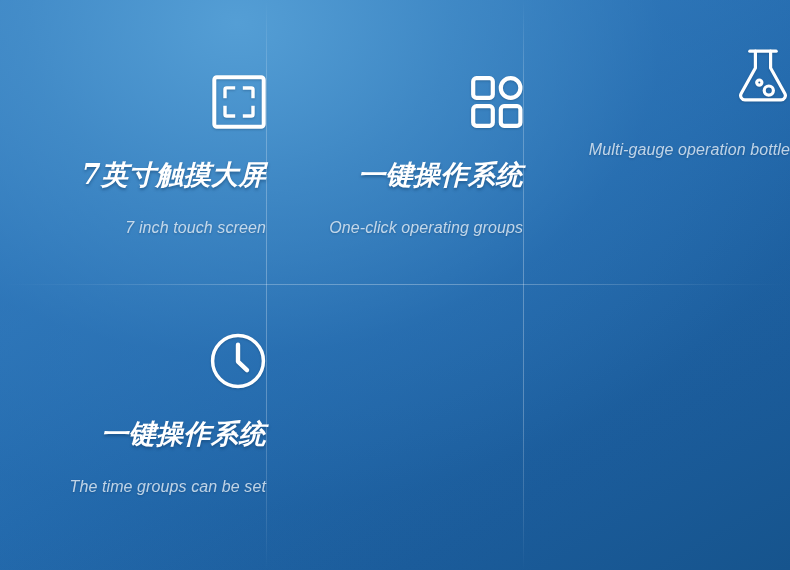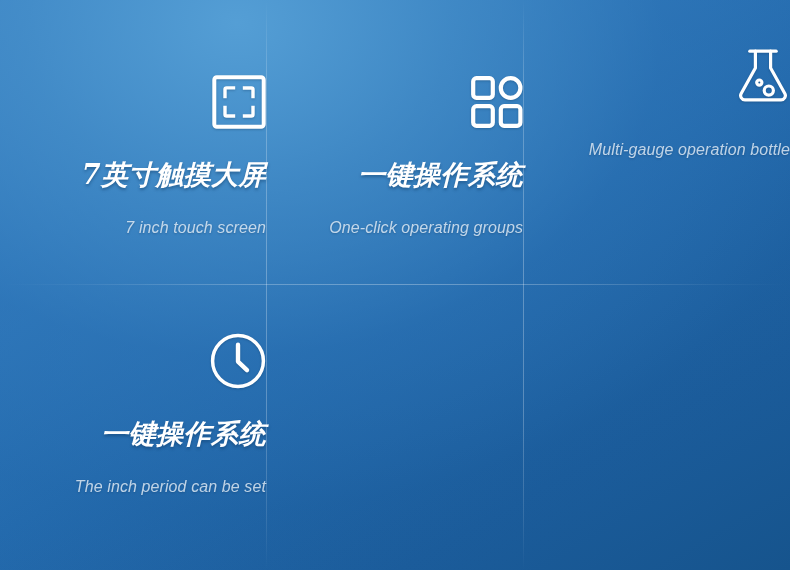--- a/index.html
+++ b/index.html
@@ -165,21 +165,21 @@
 
 
     <div class="cell row-2">
       <div class="icon-wrap">
         <svg width="56" height="56" viewBox="0 0 56 56" aria-hidden="true">
           <circle cx="28" cy="28" r="25.4" fill="none" stroke="#ffffff" stroke-width="3.5"></circle>
           <path d="M28 11.8 V28.6 L37.0 37.2" fill="none" stroke="#ffffff" stroke-width="4.4" stroke-linecap="round" stroke-linejoin="round"></path>
         </svg>
       </div>
       <div class="title">一键操作系统</div>
-      <div class="subtitle">The inch period can be set</div>
+      <div class="subtitle">The time groups can be set</div>
     </div>
 
   </div>
 
   <div class="divider-h" style="top:284px;"></div>
   <div class="divider-v" style="left:266px;"></div>
   <div class="divider-v" style="left:523px;"></div>
 
 </div>
 

